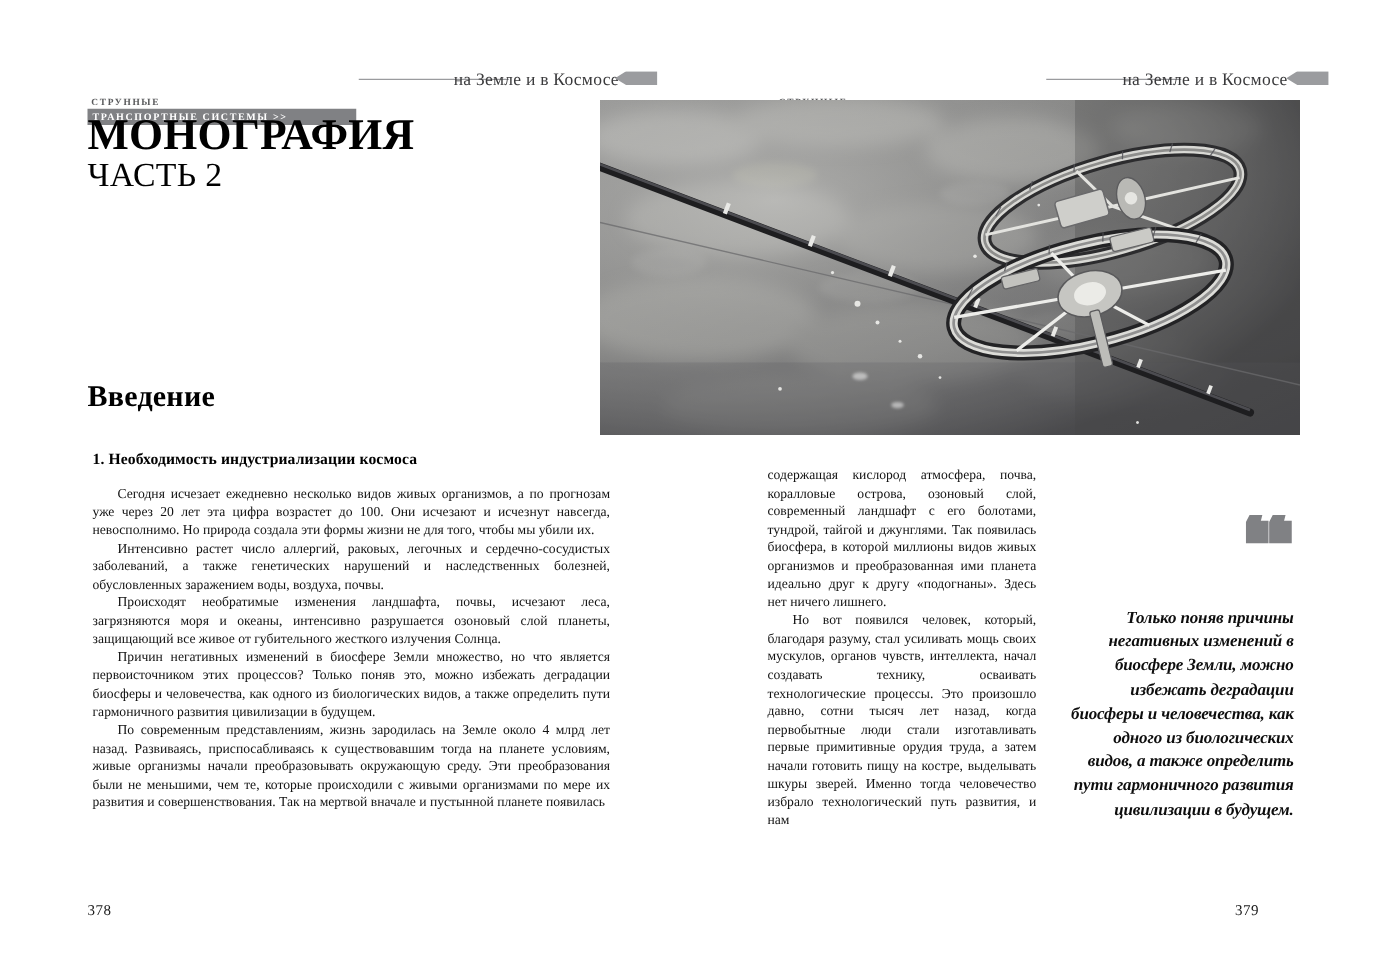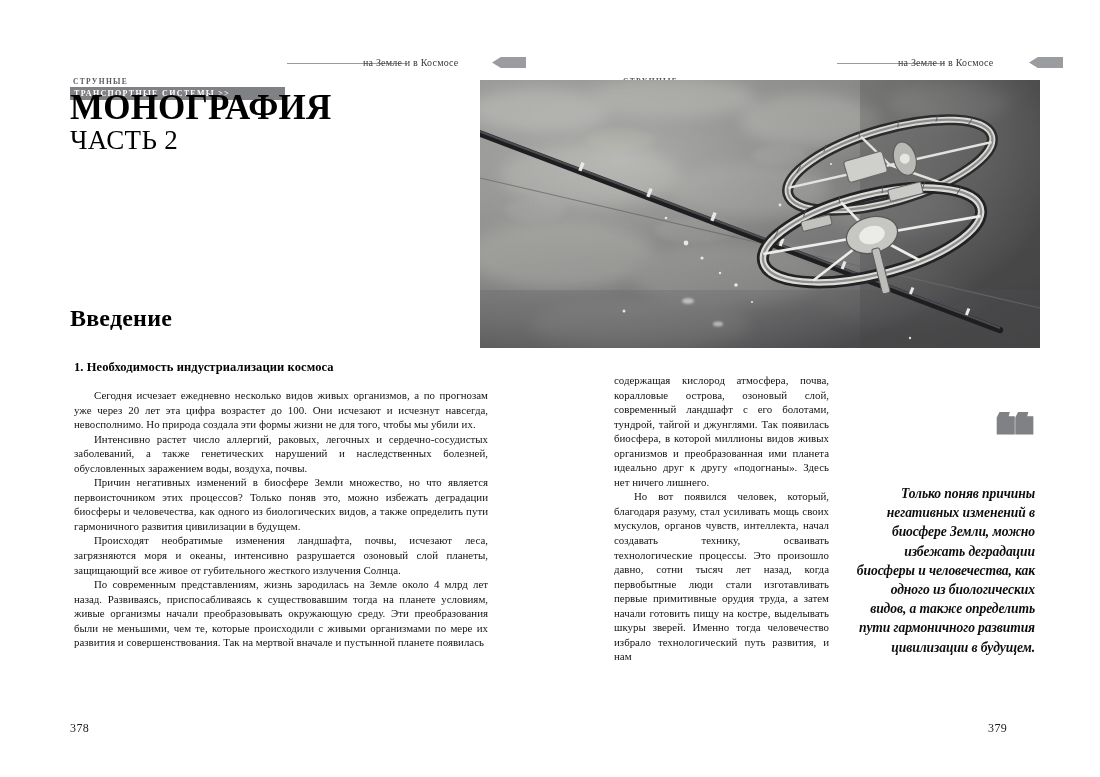--- a/index.html
+++ b/index.html
@@ -67,21 +67,21 @@
     height: 1px;
     background: #9a9b9e;
   }
   .runhead.left  .rh-rule { width: 120px; }
   .runhead.right .rh-rule { width: 108px; }
 
   .rh-sub {
     position: absolute;
     top: 17px;
     font-family: "Liberation Serif", serif;
-    font-size: 10px;
+    font-size: 14px;
     color: #3a3a3c;
     white-space: nowrap;
     letter-spacing: 0.2px;
   }
   .runhead.left  .rh-sub { left: 293px; }
   .runhead.right .rh-sub { left: 278px; }
 
   .rh-arrow {
     position: absolute;
     top: 17px;
@@ -401,22 +401,22 @@
   </div>
 
   <div class="monograph">МОНОГРАФИЯ</div>
   <div class="part">ЧАСТЬ 2</div>
   <div class="intro-head">Введение</div>
   <div class="section-head">1. Необходимость индустриализации космоса</div>
 
   <div class="col col-left">
     <p>Сегодня исчезает ежедневно несколько видов живых организмов, а по прогнозам уже через 20 лет эта цифра возрастет до 100. Они исчезают и исчезнут навсегда, невосполнимо. Но природа создала эти формы жизни не для того, чтобы мы убили их.</p>
     <p>Интенсивно растет число аллергий, раковых, легочных и сердечно-сосудистых заболеваний, а также генетических нарушений и наследственных болезней, обусловленных заражением воды, воздуха, почвы.</p>
+    <p>Происходят необратимые изменения ландшафта, почвы, исчезают леса, загрязняются моря и океаны, интенсивно разрушается озоновый слой планеты, защищающий все живое от губительного жесткого излучения Солнца.</p>
     <p>Причин негативных изменений в биосфере Земли множество, но что является первоисточником этих процессов? Только поняв это, можно избежать деградации биосферы и человечества, как одного из биологических видов, а также определить пути гармоничного развития цивилизации в будущем.</p>
-    <p>Происходят необратимые изменения ландшафта, почвы, исчезают леса, загрязняются моря и океаны, интенсивно разрушается озоновый слой планеты, защищающий все живое от губительного жесткого излучения Солнца.</p>
     <p>По современным представлениям, жизнь зародилась на Земле около 4 млрд лет назад. Развиваясь, приспосабливаясь к существовавшим тогда на планете условиям, живые организмы начали преобразовывать окружающую среду. Эти преобразования были не меньшими, чем те, которые происходили с живыми организмами по мере их развития и совершенствования. Так на мертвой вначале и пустынной планете появилась</p>
   </div>
 
   <div class="col col-right">
     <p class="cont">содержащая кислород атмосфера, почва, коралловые острова, озоновый слой, современный ландшафт с его болотами, тундрой, тайгой и джунглями. Так появилась биосфера, в которой миллионы видов живых организмов и преобразованная ими планета идеально друг к другу «подогнаны». Здесь нет ничего лишнего.</p>
     <p>Но вот появился человек, который, благодаря разуму, стал усиливать мощь своих мускулов, органов чувств, интеллекта, начал создавать технику, осваивать технологические процессы. Это произошло давно, сотни тысяч лет назад, когда первобытные люди стали изготавливать первые примитивные орудия труда, а затем начали готовить пищу на костре, выделывать шкуры зверей. Именно тогда человечество избрало технологический путь развития, и нам</p>
   </div>
 
   <div class="pullquote">
     <div class="pq-mark">❝</div>

